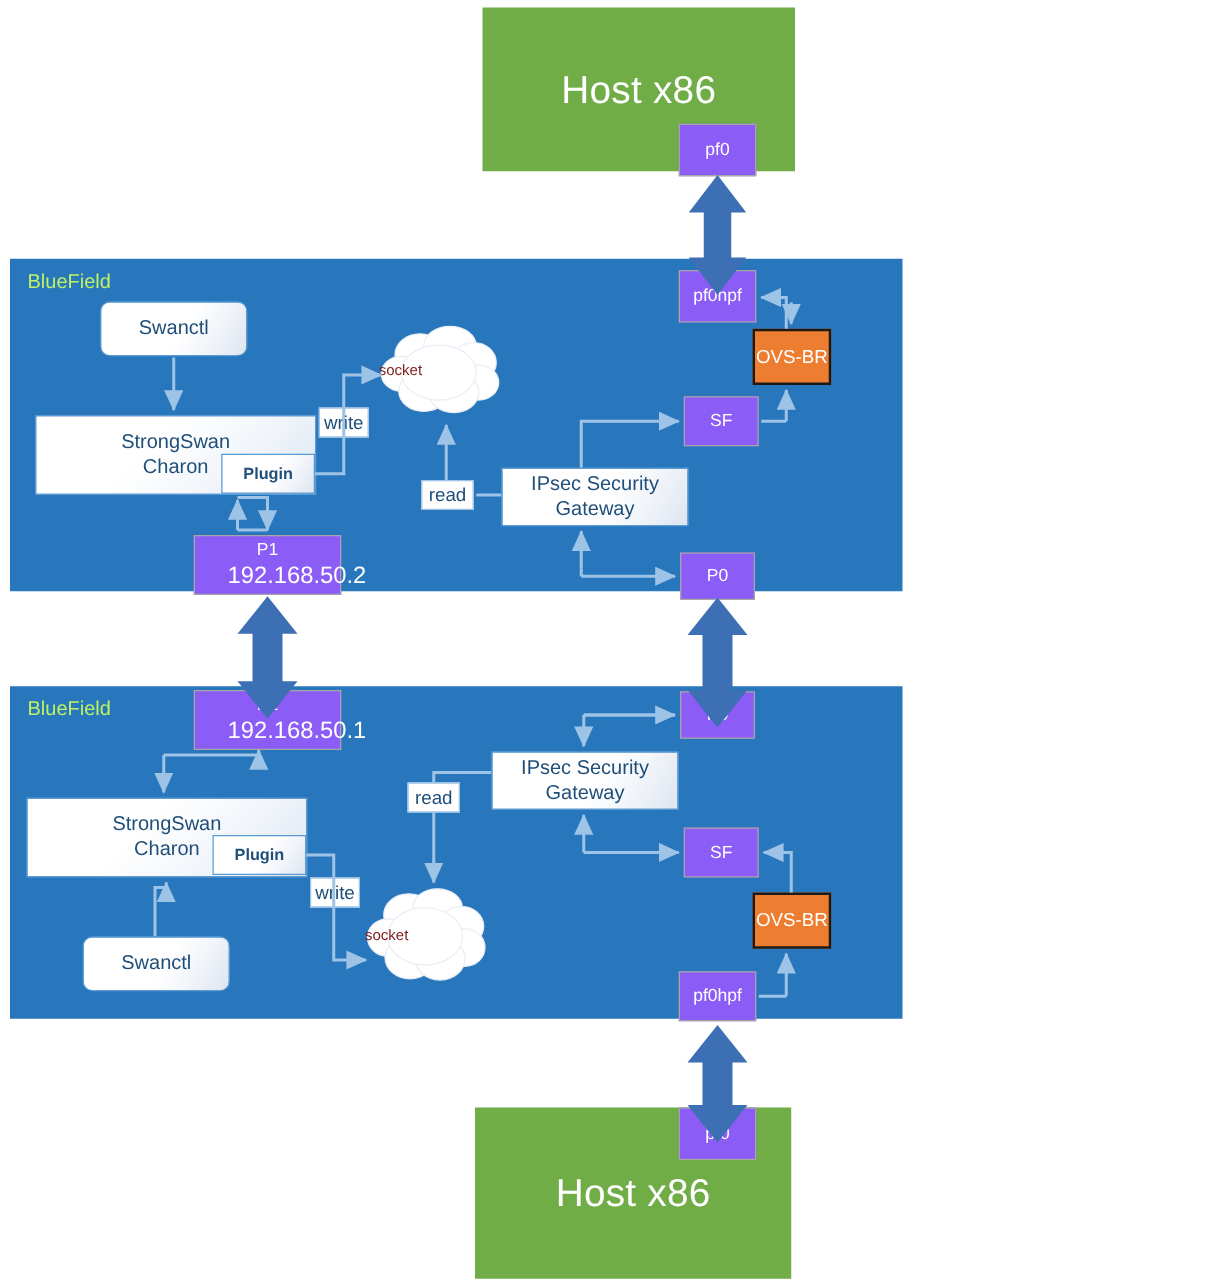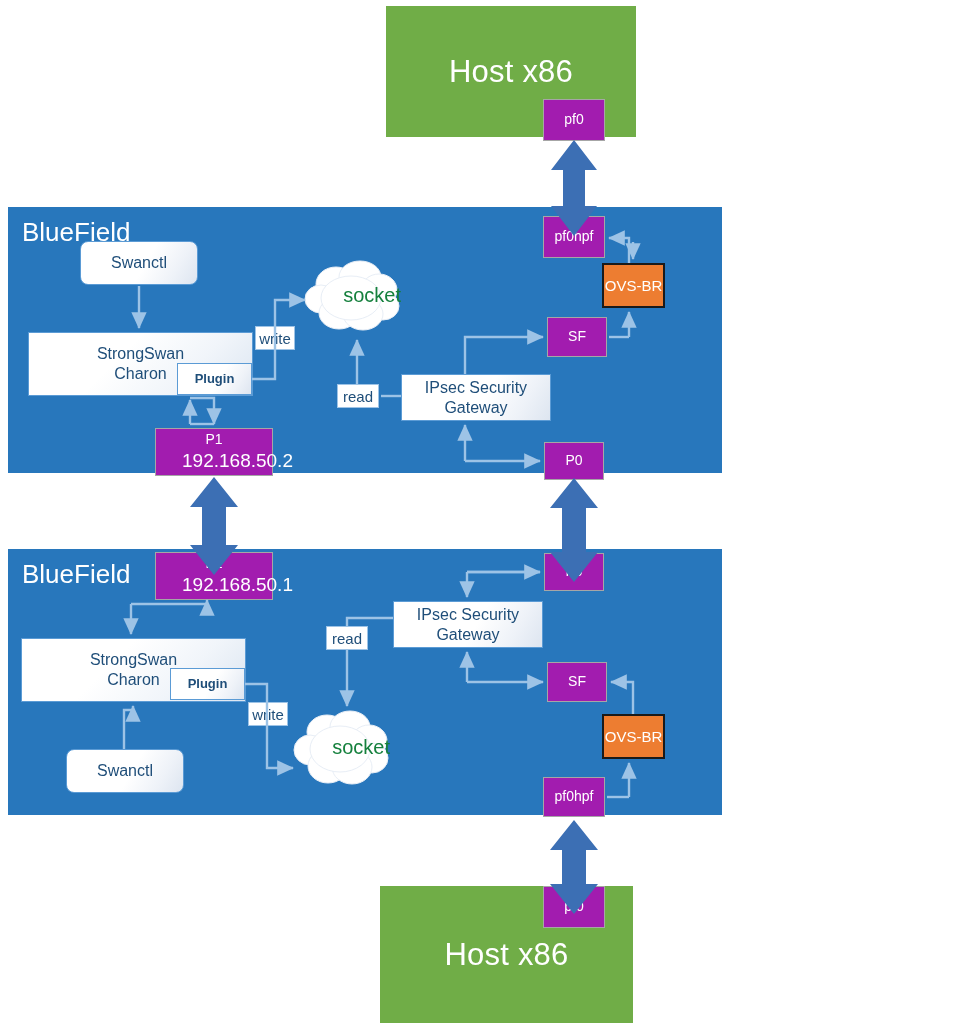--- a/index.html
+++ b/index.html
@@ -17,26 +17,26 @@
     display:flex;align-items:center;justify-content:center;
     font-size:31px;
     letter-spacing:.2px;
   }
   .bluefield{
     background:#2E75B6;
     background:#2877BC;
   }
   .bf-label{
     position:absolute;left:14px;top:10px;
-    color:#ffffff;font-size:26px;
+    color:#bef264;font-size:16px;
   }
 
   
   .port{
-    background:#a21caf;
+    background:#8b5cf6;
     border:1px solid #A6A6A6;
     color:#ffffff;
     display:flex;flex-direction:column;
     align-items:center;justify-content:center;
     font-size:14px;line-height:1.25;
     text-align:center;
   }
   .port .l2{font-size:19px;margin-left:47px;}
 
   
@@ -73,21 +73,21 @@
     font-size:15px;
     display:flex;align-items:center;justify-content:center;
     padding:0 2px;
   }
 
   
   .cloud{position:absolute;}
   .cloud .ctext{
     position:absolute;left:0;right:0;top:50%;
     transform:translateY(-58%);
-    text-align:right;color:#15803d;font-size:20px;
+    text-align:left;color:#7f1d1d;font-size:12px;
   }
 
   svg.lines{position:absolute;left:0;top:0;width:980px;height:1027px;
             pointer-events:none;overflow:visible;}
 </style>
 </head>
 <body>
 
 <div id="stage">
 

